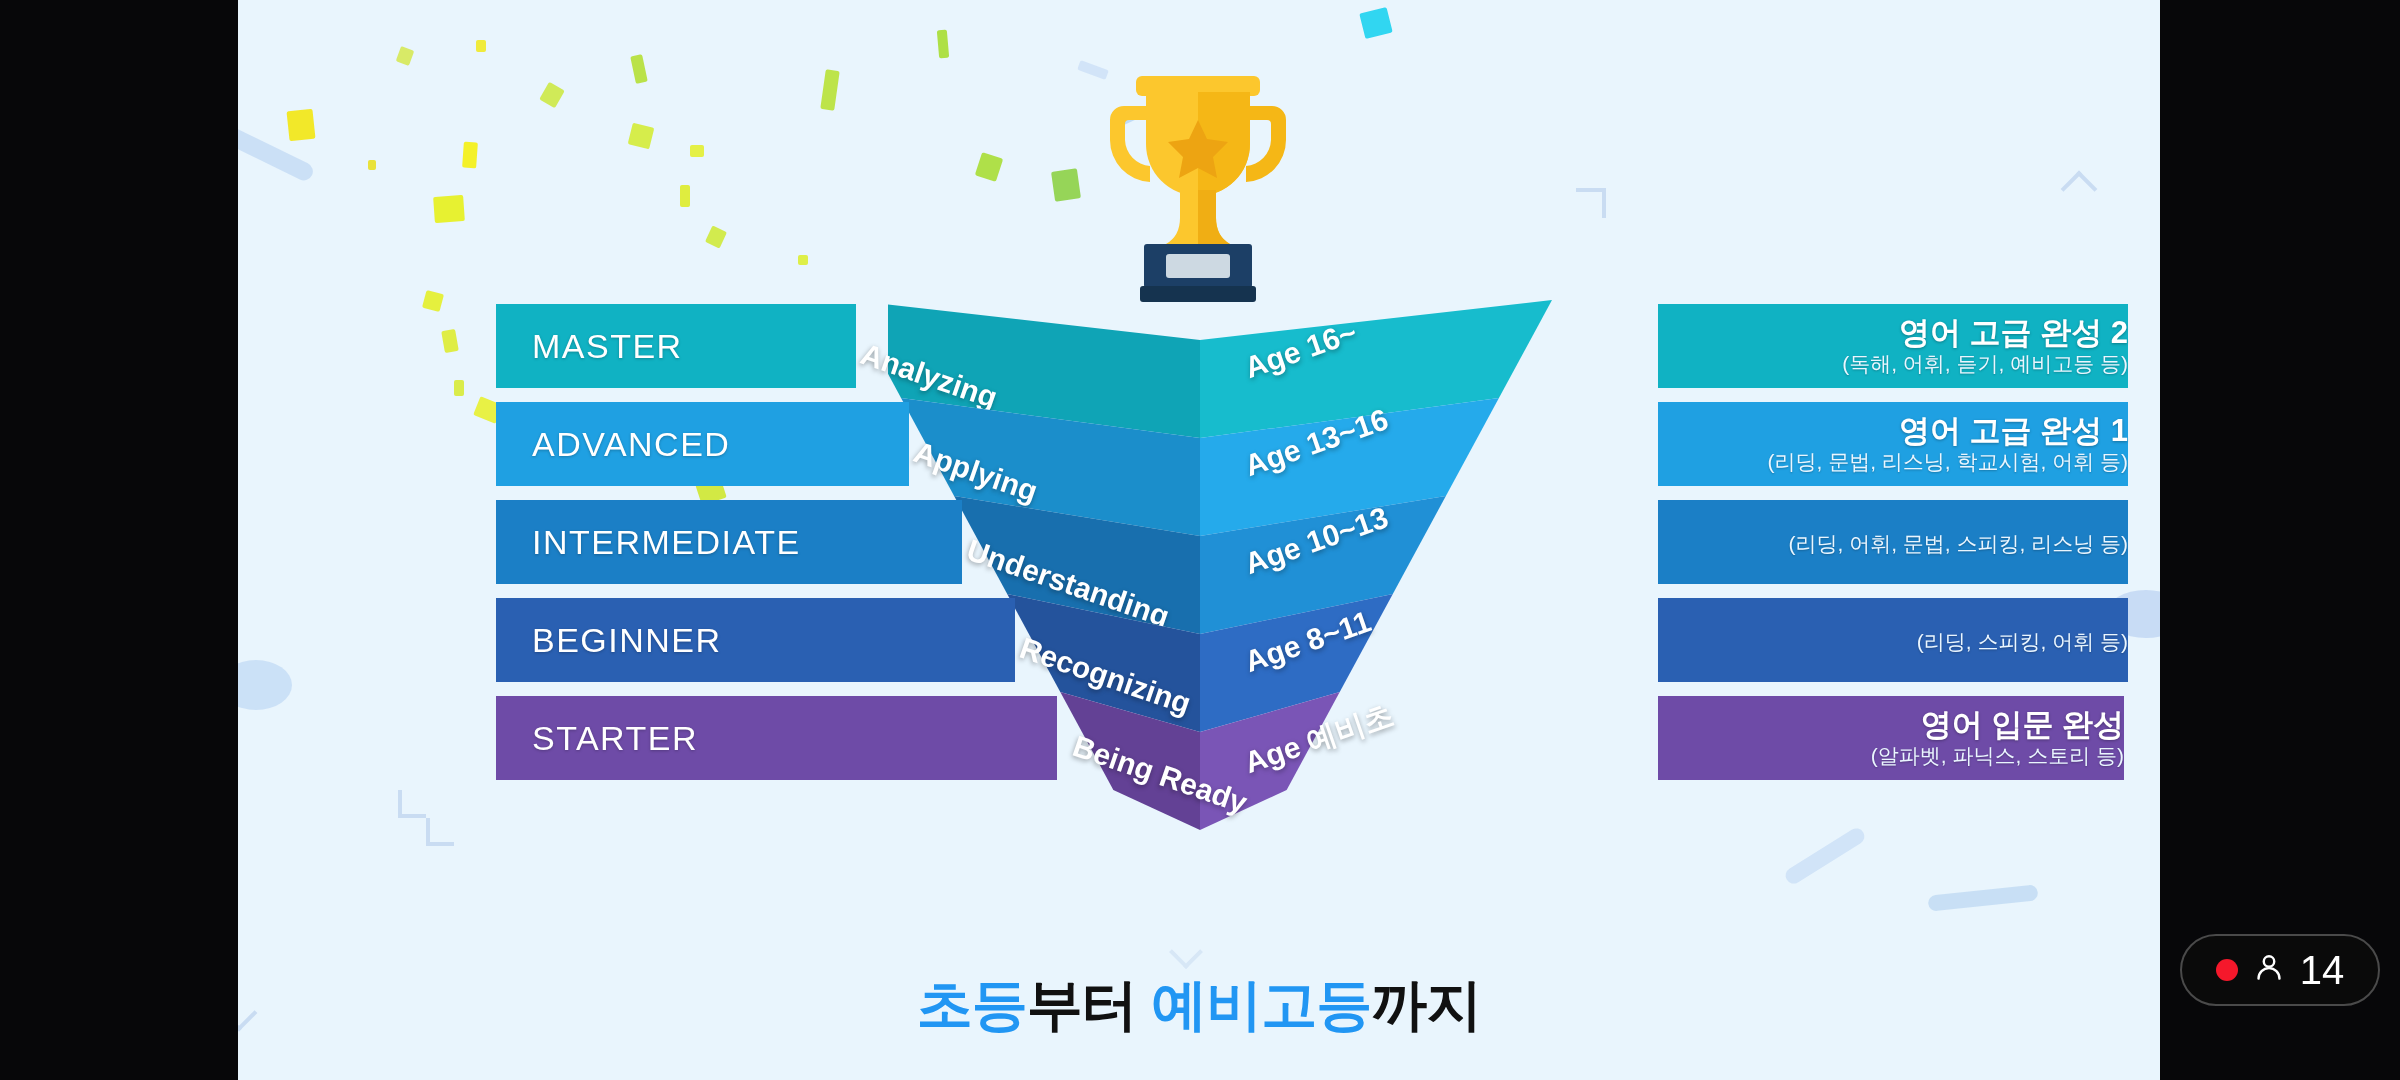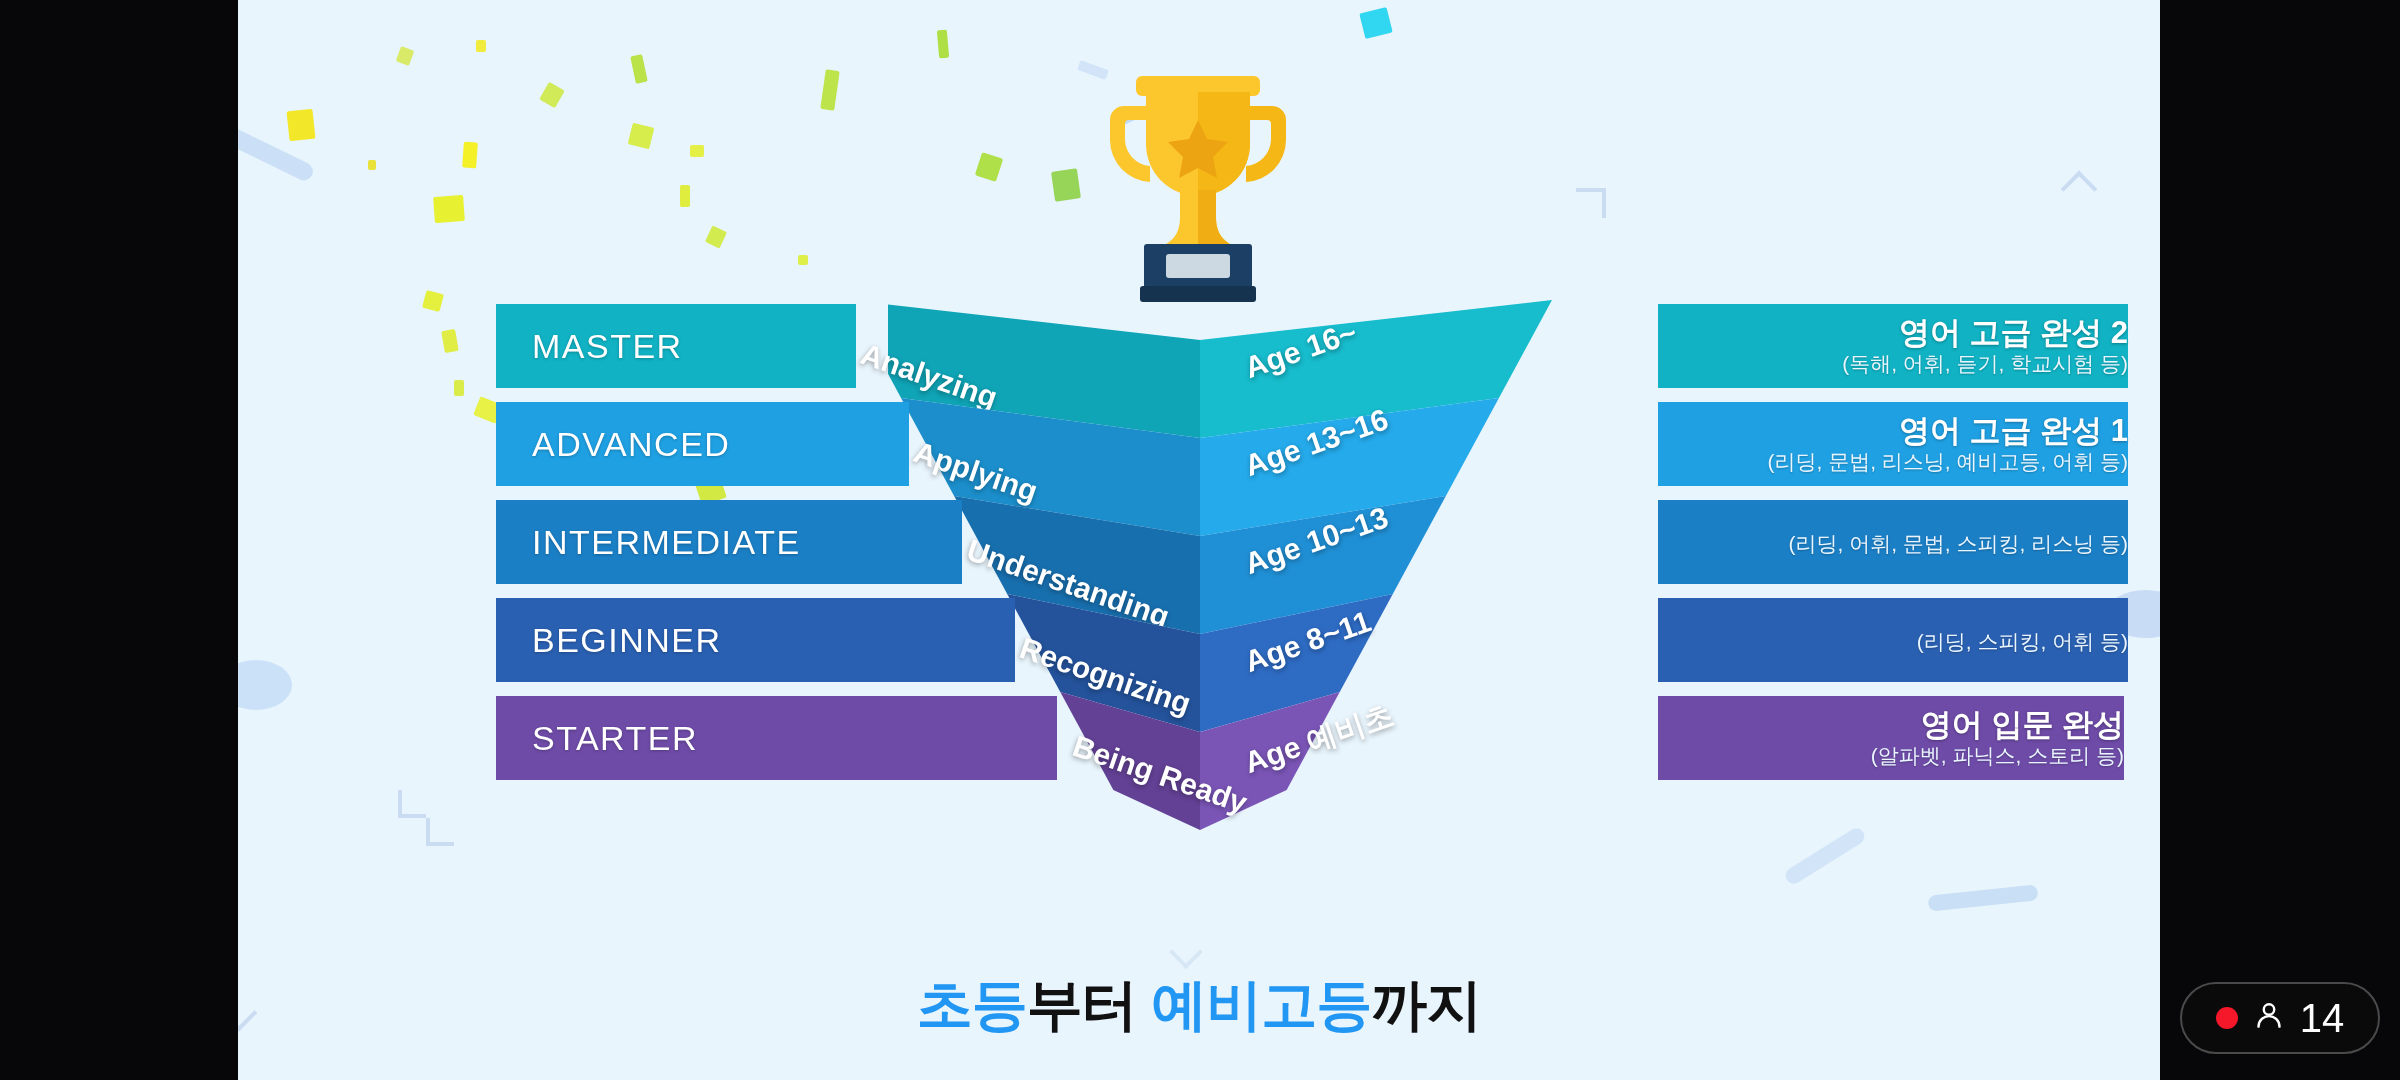--- a/index.html
+++ b/index.html
@@ -52,21 +52,21 @@
   .diag.right-side { transform-origin:left center; }
 
   
   #headline { position:absolute; left:0; top:968px; width:1922px; text-align:center;
               font-size:56px; font-weight:700; letter-spacing:-1px; }
   #headline .b { color:#2196f3; }
   #headline .k { color:#111; }
 
   
   #badge {
-    position:absolute; left:2180px; top:982px; width:200px; height:72px;
+    position:absolute; left:2180px; top:934px; width:200px; height:72px;
     border:2px solid #4a4a4a; border-radius:36px; background:#0a0a0a;
     display:flex; align-items:center; justify-content:center; gap:14px;
   }
   #badge .dot { width:22px; height:22px; border-radius:50%; background:#f5182b; }
   #badge .num { color:#fff; font-size:40px; font-weight:400; }
 
   
   .chev { position:absolute; border-left:4px solid #c9dcf2; border-bottom:4px solid #c9dcf2; }
 </style>
 </head>
@@ -187,30 +187,30 @@
         <div class="diag right-side" style="left: 358px; top: 464px; font-size: 30px; transform: rotate(-19deg);">Age 예비초</div>
       </div>
 
     <div id="bars-layer">
         <div class="levelbar left-bar" style="top: 304px; width: 360px; background: rgb(16, 178, 195);">
           <span class="lbl">MASTER</span>
         </div>
         <div class="levelbar right-bar" style="top: 304px; left: 1420px; width: 470px; background: rgb(16, 178, 195);">
           <div class="rtxt">
             <span class="k1">영어 고급 완성 2</span>
-            <span class="k2">(독해, 어휘, 듣기, 학교시험 등)</span>
+            <span class="k2">(독해, 어휘, 듣기, 예비고등 등)</span>
           </div>
         </div>
         <div class="levelbar left-bar" style="top: 402px; width: 413.071px; background: rgb(31, 160, 226);">
           <span class="lbl">ADVANCED</span>
         </div>
         <div class="levelbar right-bar" style="top: 402px; left: 1420px; width: 470px; background: rgb(31, 160, 226); align-items: center;">
           <div class="rtxt">
             <span class="k1">영어 고급 완성 1</span>
-            <span class="k2">(리딩, 문법, 리스닝, 예비고등, 어휘 등)</span>
+            <span class="k2">(리딩, 문법, 리스닝, 학교시험, 어휘 등)</span>
           </div>
         </div>
         <div class="levelbar left-bar" style="top: 500px; width: 466.142px; background: rgb(27, 127, 198);">
           <span class="lbl">INTERMEDIATE</span>
         </div>
         <div class="levelbar right-bar" style="top: 500px; left: 1420px; width: 470px; background: rgb(27, 127, 198);">
           <div class="rtxt">
             <span class="k2">(리딩, 어휘, 문법, 스피킹, 리스닝 등)</span>
           </div>
         </div>

